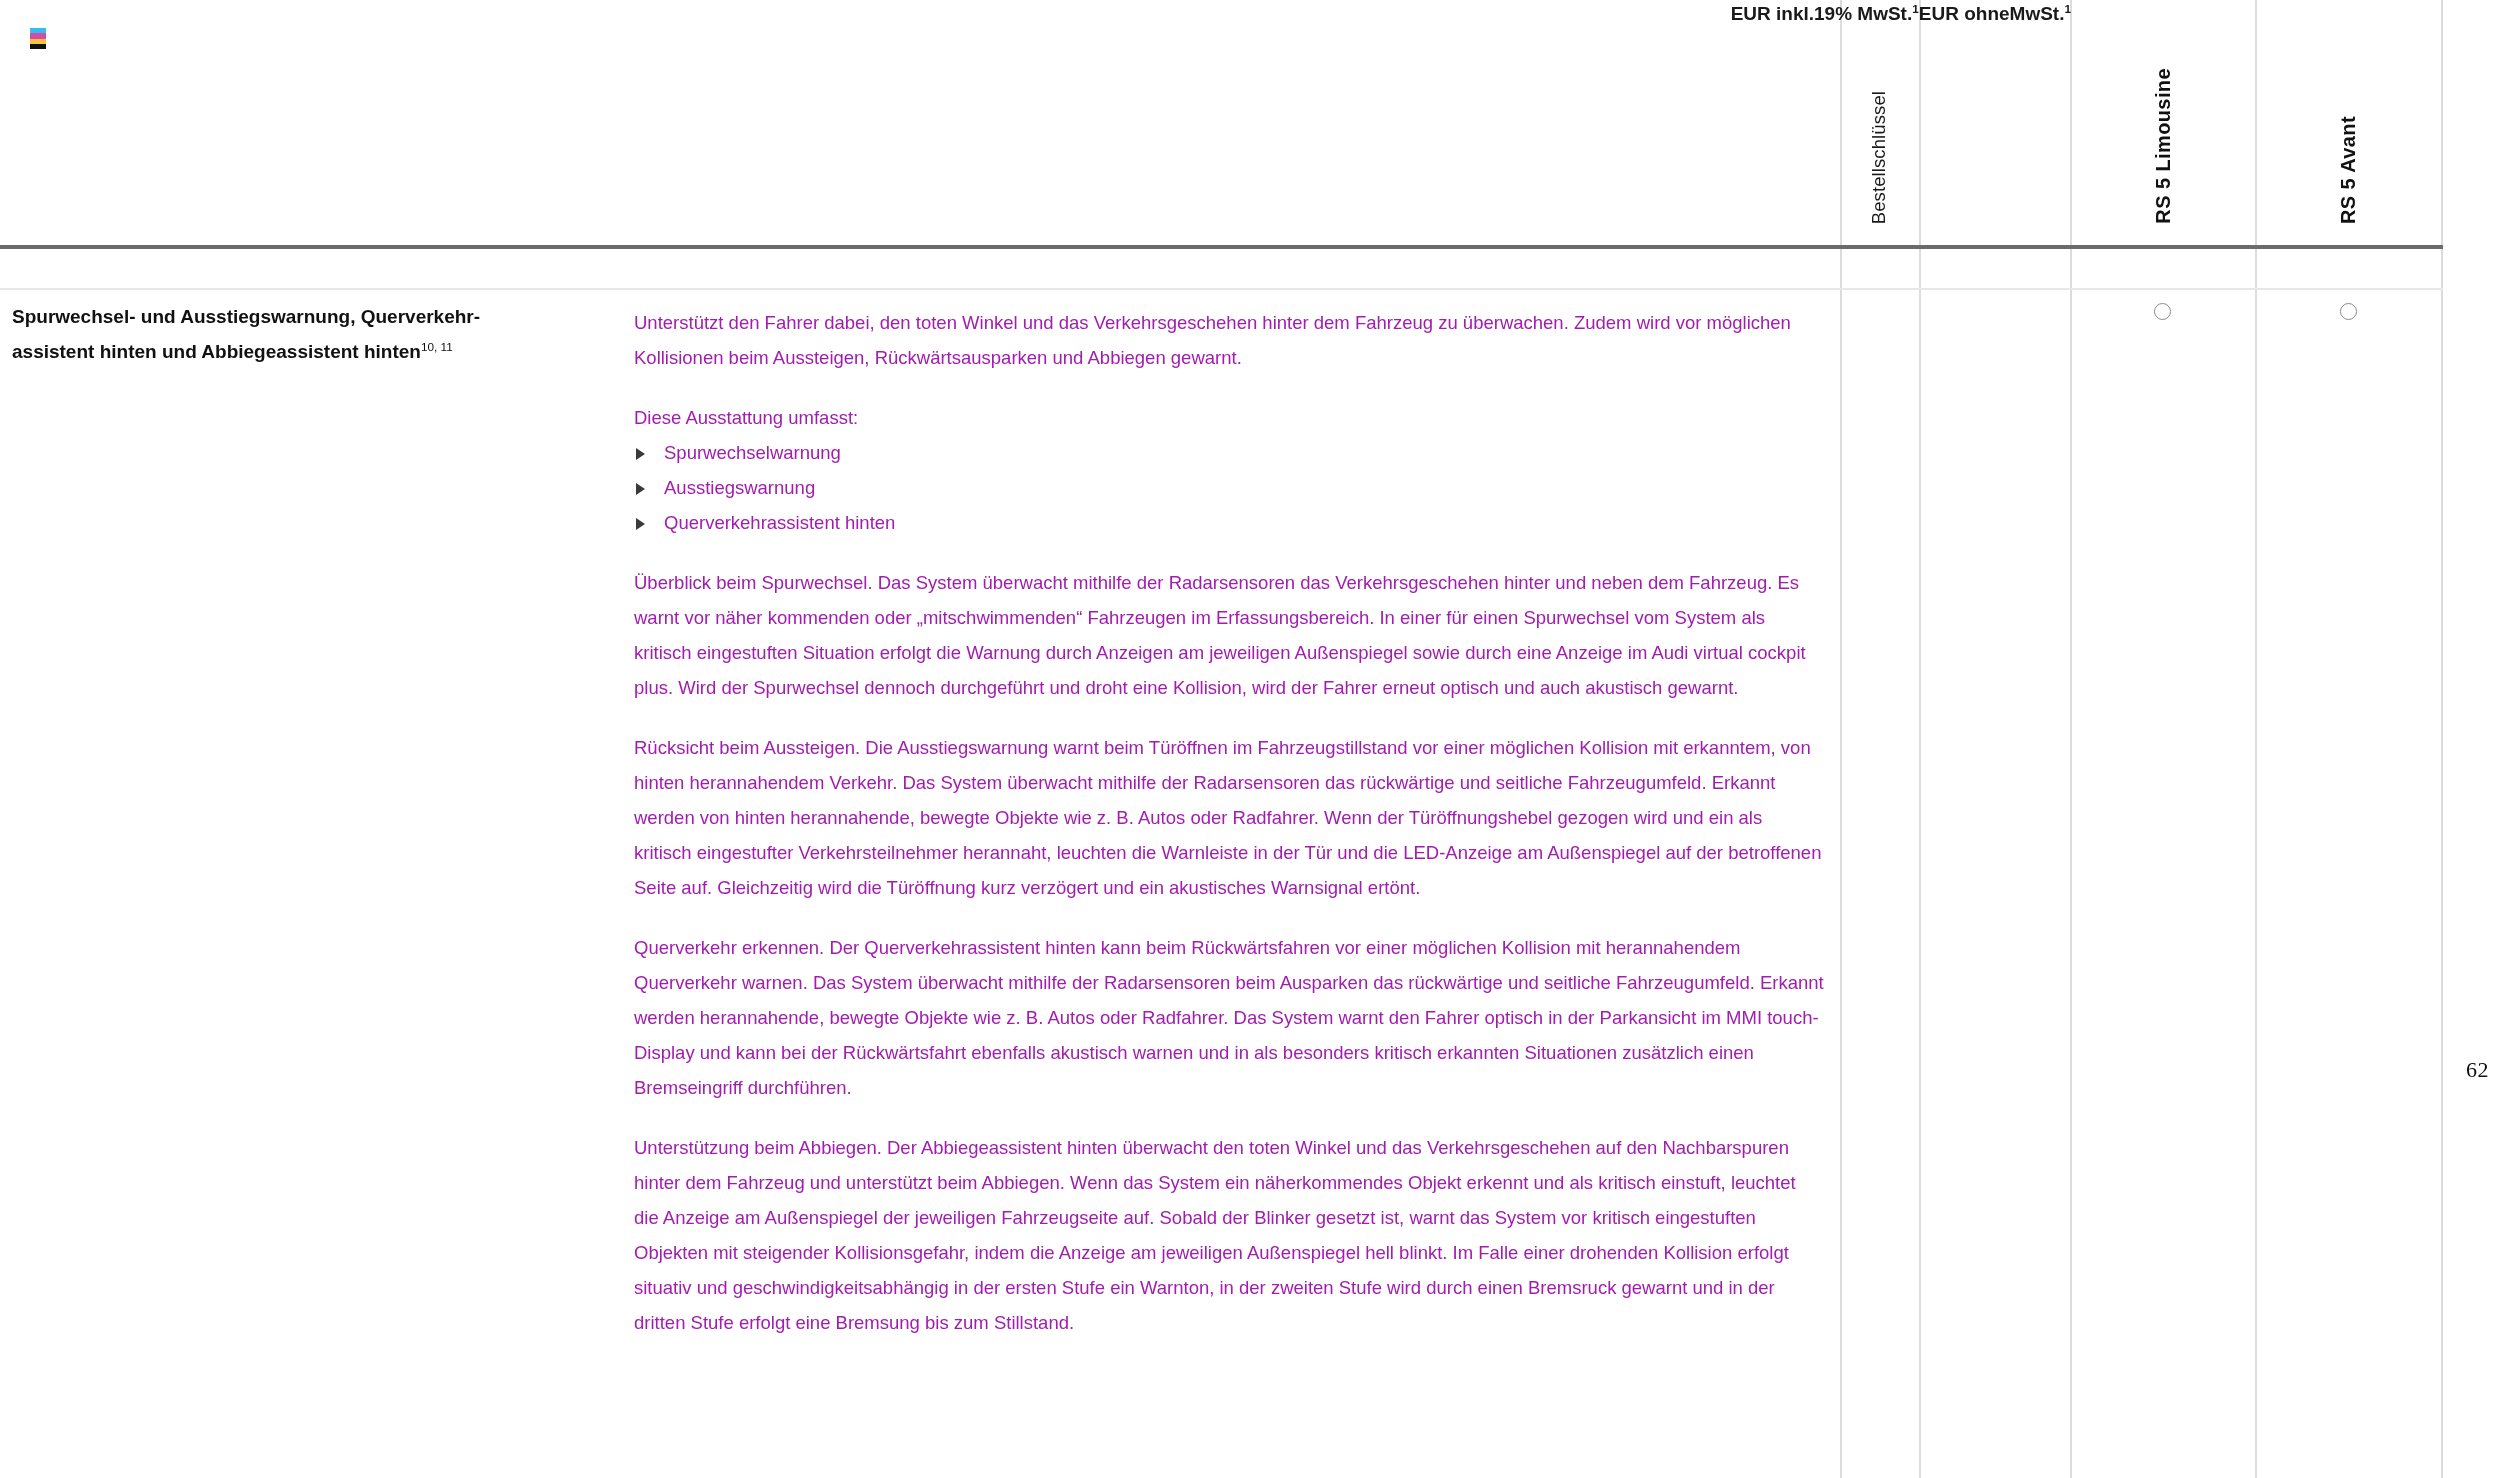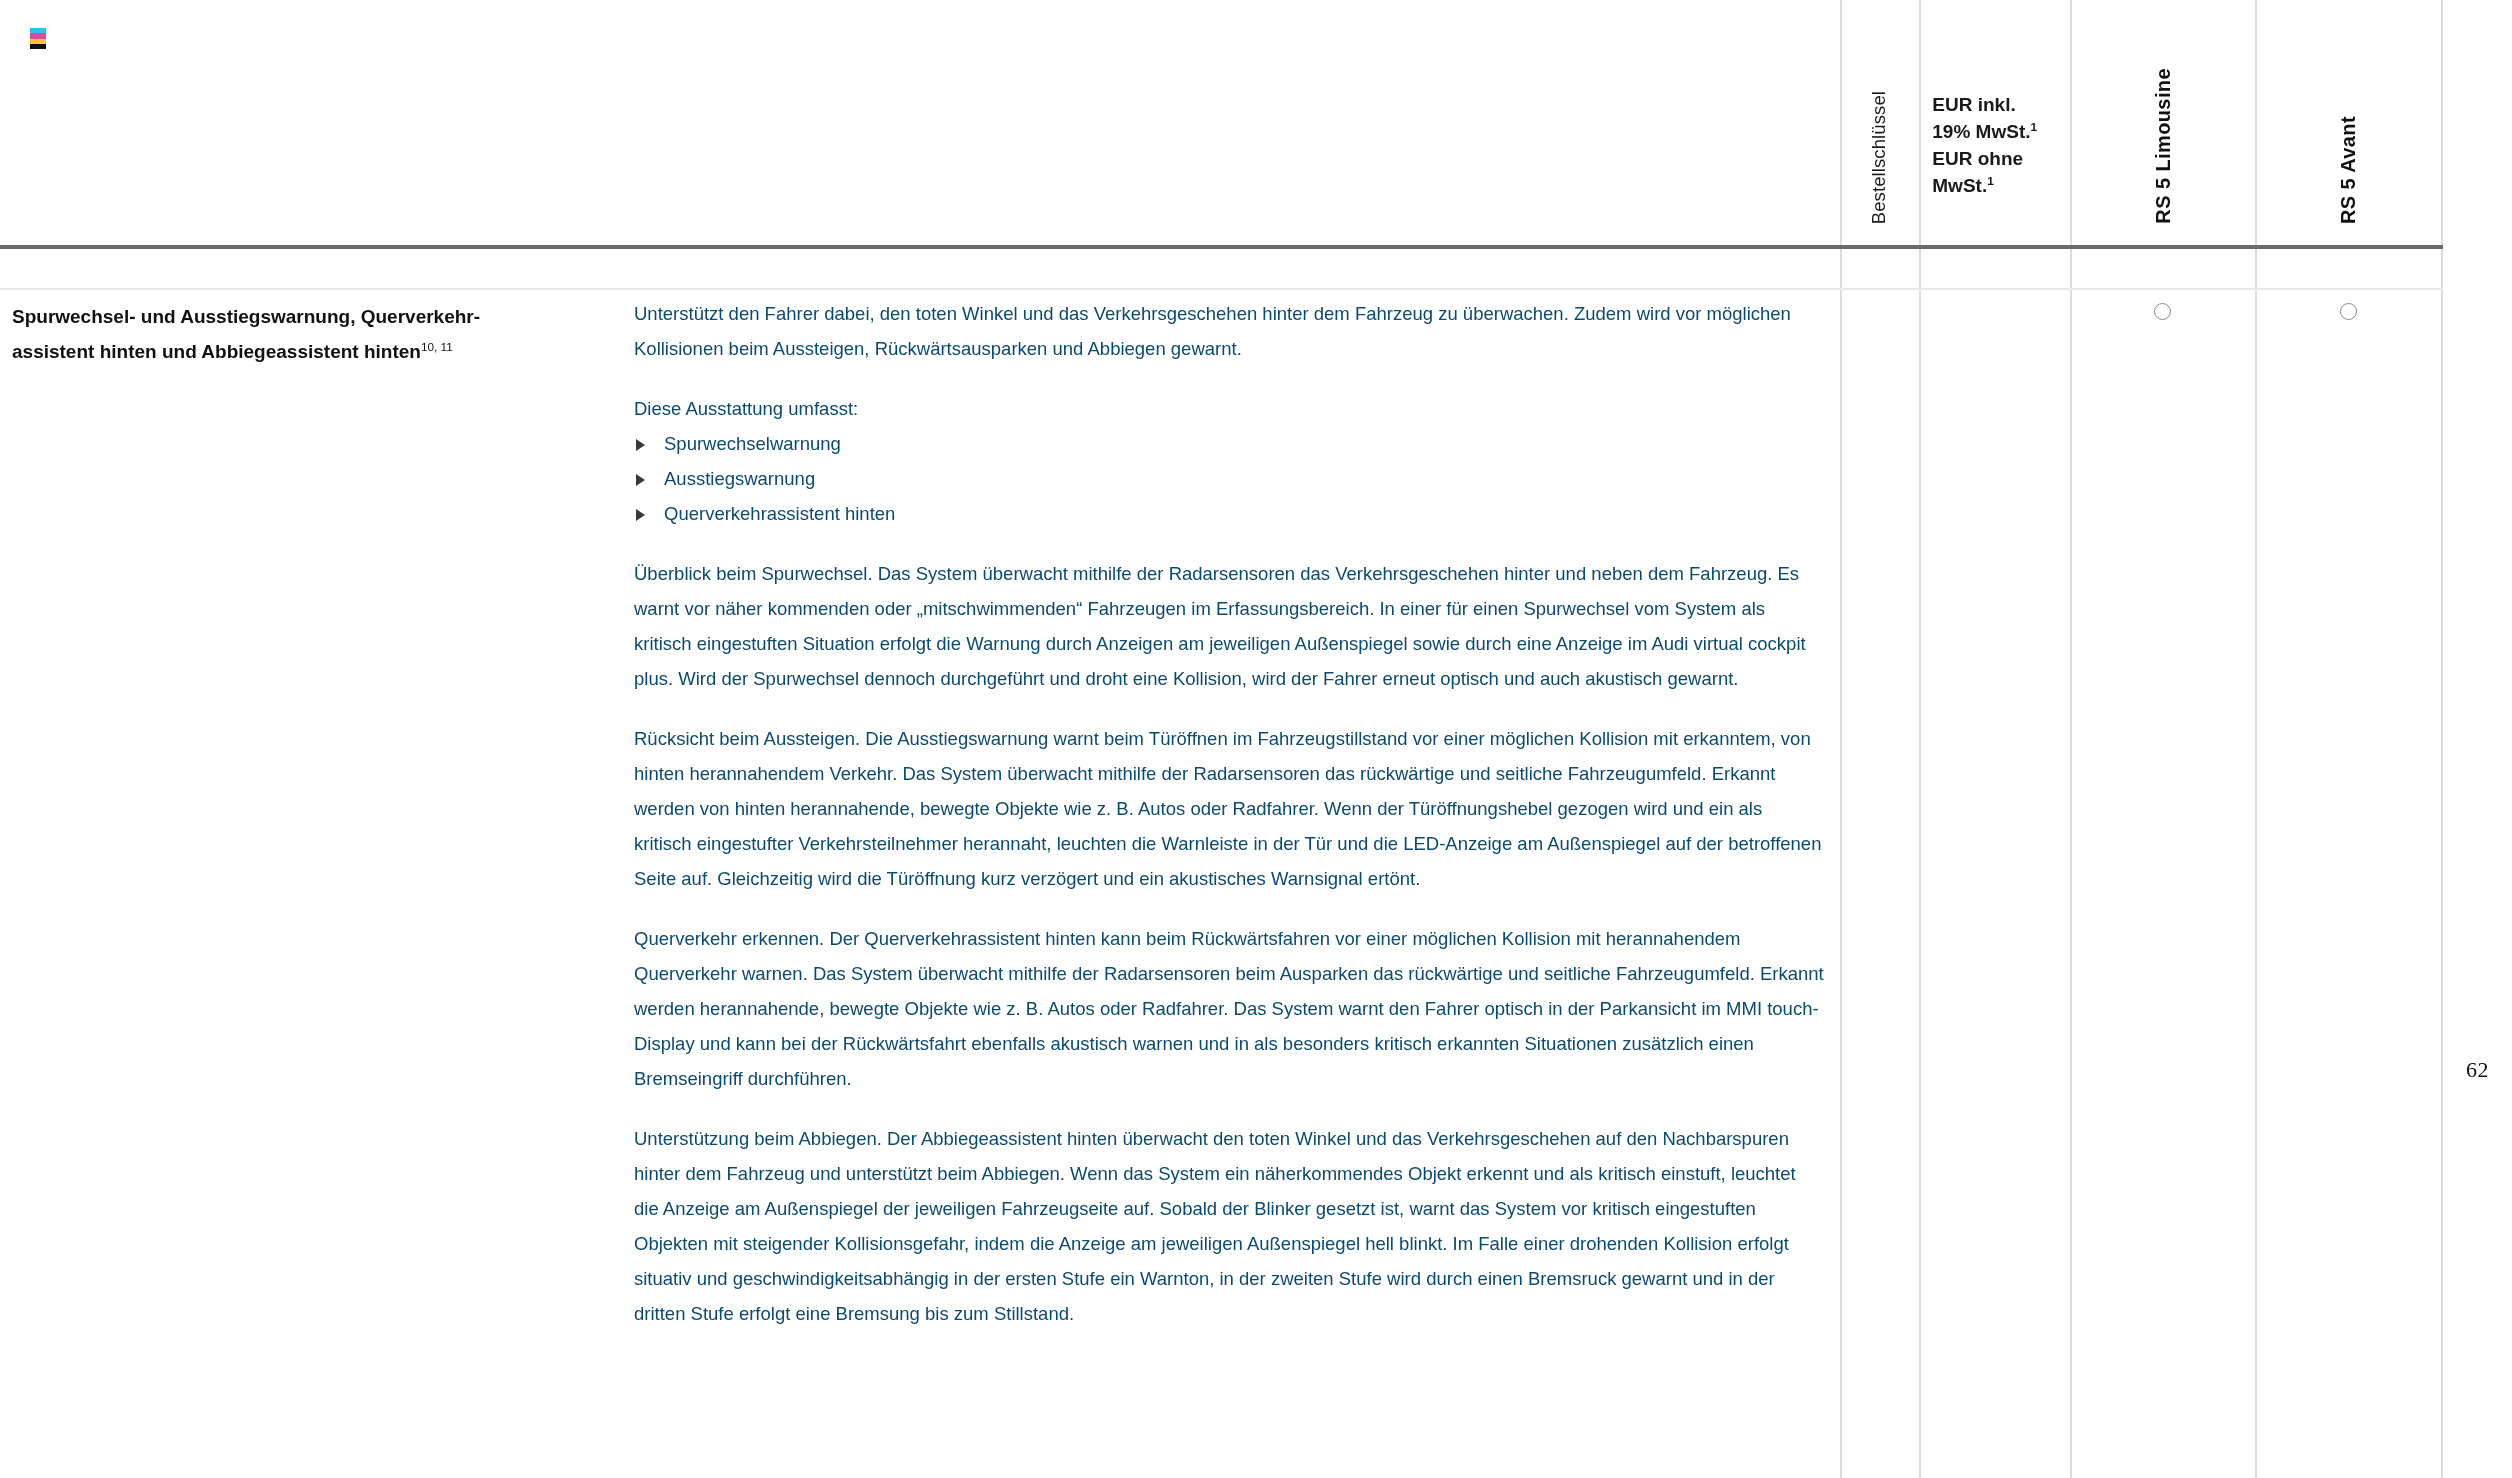--- a/index.html
+++ b/index.html
@@ -119,21 +119,21 @@
     color: #1a1a1a;
   }
 
   .hdr-eur {
     left: 1919px;
     top: 0;
     width: 152px;
     height: 215px;
     padding: 0 0 0 13.3px;
     display: flex;
-    flex-direction: column;
+    flex-direction: row;
     justify-content: flex-end;
     padding-bottom: 16.3px;
   }
   .hdr-eur .eur-line {
     font-size: 19px;
     line-height: 27px;
     white-space: nowrap;
   }
   .hdr-eur .eur-bold { font-weight: 700; }
   .hdr-eur .eur-reg  { font-weight: 700; }
@@ -175,25 +175,25 @@
     font-size: 19px;
     font-weight: 700;
     line-height: 35px;
     color: #111;
   }
   .cell-title sup { font-size: 0.62em; vertical-align: super; line-height: 0; font-weight: 400; }
 
   .cell-desc {
     position: absolute;
     left: 634px;
-    top: 7px;
+    top: 16px;
     width: 1190px;
     font-size: 18.5px;
     line-height: 35px;
-    color: #0c4a6e;
+    color: #a21caf;
   }
   .cell-desc p {
     margin: 0 0 25px 0;
   }
   .cell-desc p.tight { margin-bottom: 0; }
 
   .feature-list {
     list-style: none;
     margin: 0 0 25px 0;
     padding: 0;

